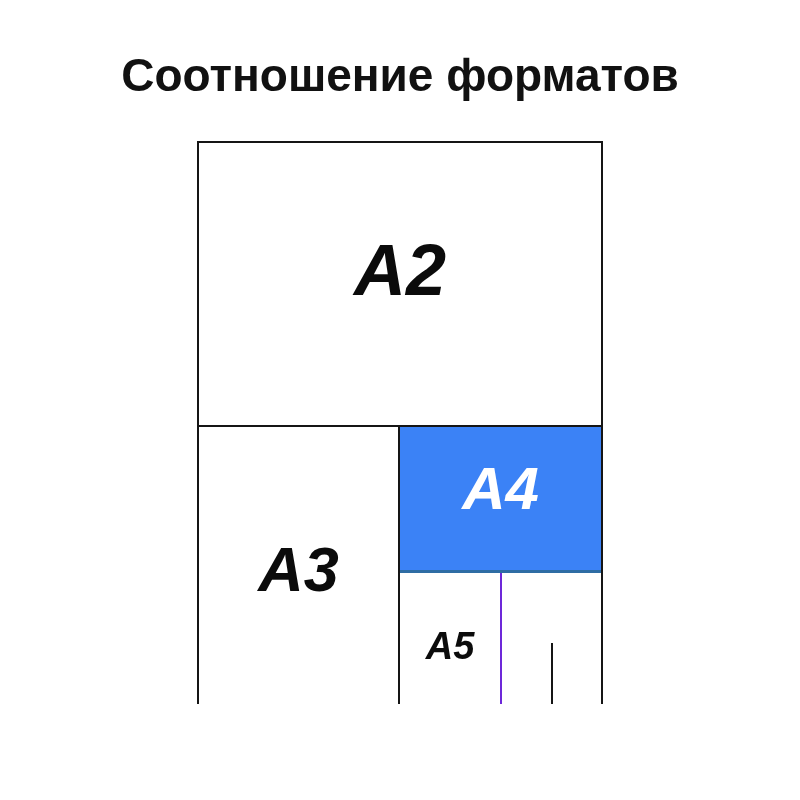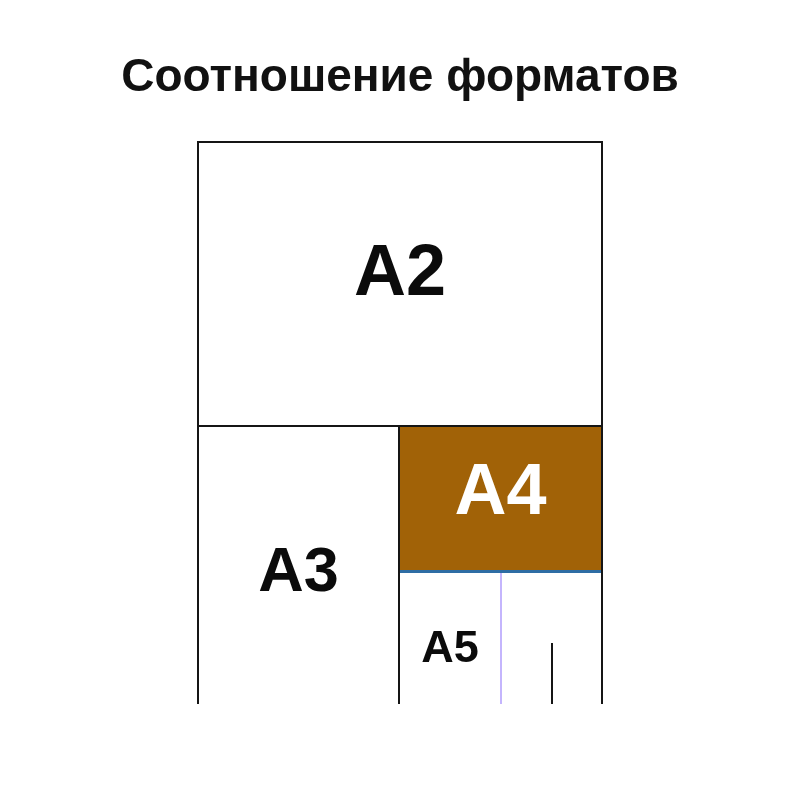--- a/index.html
+++ b/index.html
@@ -38,53 +38,54 @@
   }
   .cell {
     position: absolute;
     box-sizing: border-box;
     display: flex;
     align-items: center;
     justify-content: center;
     color: #0b0b0b;
     font-weight: bold;
     line-height: 1;
+    font-style: italic;
   }
   .cell-a2 {
     left: 0; top: 0;
     width: 402px; height: 284px;
     border-bottom: 2px solid #151515;
     font-size: 72px;
   }
   .cell-a2 .lbl { transform: translateY(-14px); }
   .cell-a3 {
     left: 0; top: 284px;
     width: 201px; height: 284px;
     border-right: 2px solid #151515;
     font-size: 63px;
   }
   .cell-a4 {
     left: 201px; top: 284px;
     width: 201px; height: 143px;
-    background: #a16207;
+    background: #3b82f6;
     color: #ffffff;
-    font-size: 72px;
+    font-size: 60px;
   }
   .cell-a4 .lbl { transform: translateY(-10px); }
   .accent-line {
     position: absolute;
     left: 201px; top: 427px;
     width: 201px; height: 3px;
     background: #2e6da4;
   }
   .cell-a5 {
     left: 201px; top: 430px;
     width: 102px; height: 138px;
-    border-right: 2px solid #c4b5fd;
-    font-size: 45px;
+    border-right: 2px solid #6d28d9;
+    font-size: 38px;
   }
   .cell-a5 .lbl { transform: translateY(4px); }
   .cell-a6 {
     left: 303px; top: 430px;
     width: 99px; height: 70px;
     border-bottom: 2px solid #151515;
     font-size: 45px;
   }
   .cell-a7-left {
     left: 303px; top: 500px;

